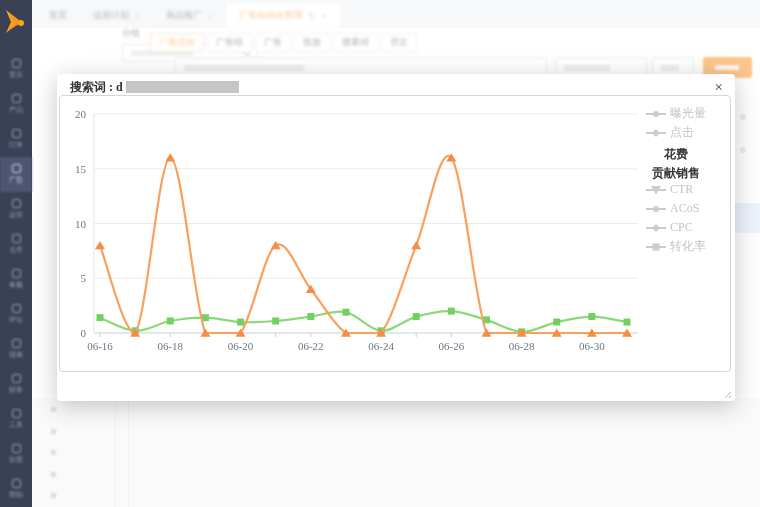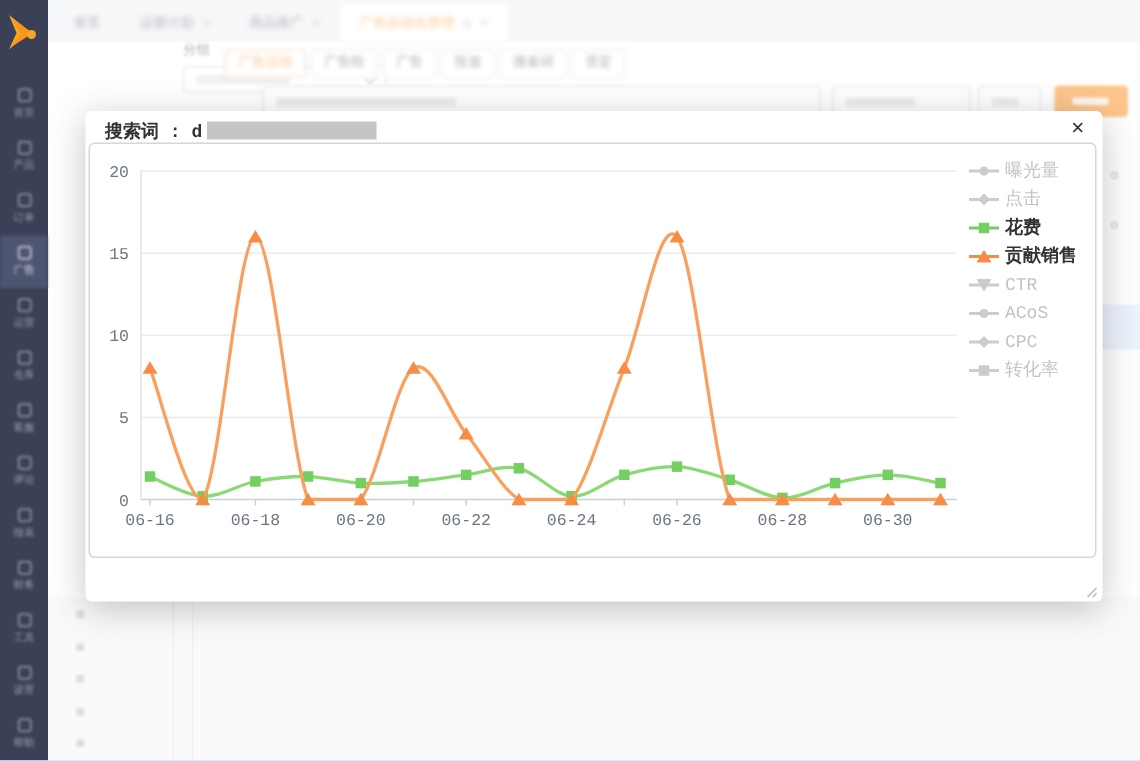--- a/index.html
+++ b/index.html
@@ -1,17 +1,17 @@
 <!DOCTYPE html>
 <html><head>
 <meta charset="utf-8">
 <style>
   html,body{margin:0;padding:0;background:#fff;}
-  .screen{position:relative;width:760px;height:507px;overflow:hidden;background:#8b5cf6;
-          font-family:Liberation Mono, monospace;}
+  .screen{position:relative;width:760px;height:507px;overflow:hidden;background:#f97316;
+          font-family:Liberation Serif, serif;}
   
   .sidebar{position:absolute;left:0;top:0;width:32px;height:507px;background:#3a4157;z-index:3;}
   .logo{position:absolute;left:4px;top:7px;width:24px;height:32px;}
   .side-items{position:absolute;left:0;top:52px;width:32px;}
   .side-item{height:35px;display:flex;flex-direction:column;align-items:center;justify-content:center;
              color:#98a0b3;font-size:7px;filter:blur(1px);cursor:pointer;}
   .side-item .sicon{width:7px;height:7px;border:1px solid currentColor;border-radius:2px;margin-bottom:2px;}
   .side-item.active{background:#4d5570;color:#d8dce6;}
   
   .content{position:absolute;left:32px;top:0;width:728px;height:507px;background:#fff;z-index:1;}
@@ -46,21 +46,21 @@
   .modal{position:absolute;left:57px;top:74px;width:678px;height:327px;background:#fff;border-radius:4px;
          box-shadow:0 5px 24px rgba(50,50,60,.28);z-index:10;}
   .modal-title{position:absolute;left:13px;top:5px;font-size:12px;font-weight:bold;color:#333;}
   .redacted{display:inline-block;width:113px;height:12px;background:#c5c5c5;margin-left:3px;vertical-align:-2px;}
   .modal-close{position:absolute;right:12px;top:4px;font-size:15px;color:#333;cursor:pointer;line-height:18px;}
   .chart-panel{position:absolute;left:2px;top:21px;width:672px;height:277px;border:1px solid #d6d6d6;
                border-radius:4px;box-sizing:border-box;background:#fff;}
   .chart-svg{position:absolute;left:0;top:0;}
   .legend{position:absolute;left:586px;top:8px;z-index:2;}
   .legend-item{display:flex;align-items:center;height:19px;gap:4px;font-size:12px;color:#c3c3c3;cursor:pointer;white-space:nowrap;}
-  .legend-item.active{color:#333;font-weight:bold;}
+  .legend-item.active{color:#333;font-weight:bold;flex-direction:column;}
   .resize-handle{position:absolute;right:3px;bottom:2px;}
 </style>
 </head>
 <body>
 
 <div class="screen">
 
   <div class="sidebar">
     <svg class="logo" viewBox="0 0 24 32">
       <path d="M2 3 L16 14 L2 26 L7 15 Z" fill="#f5a623"></path>

